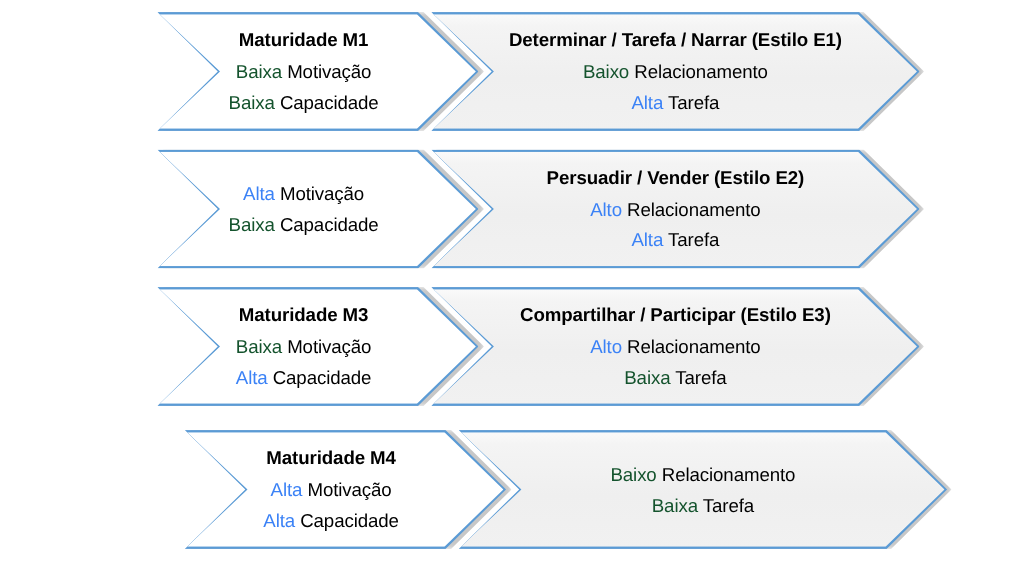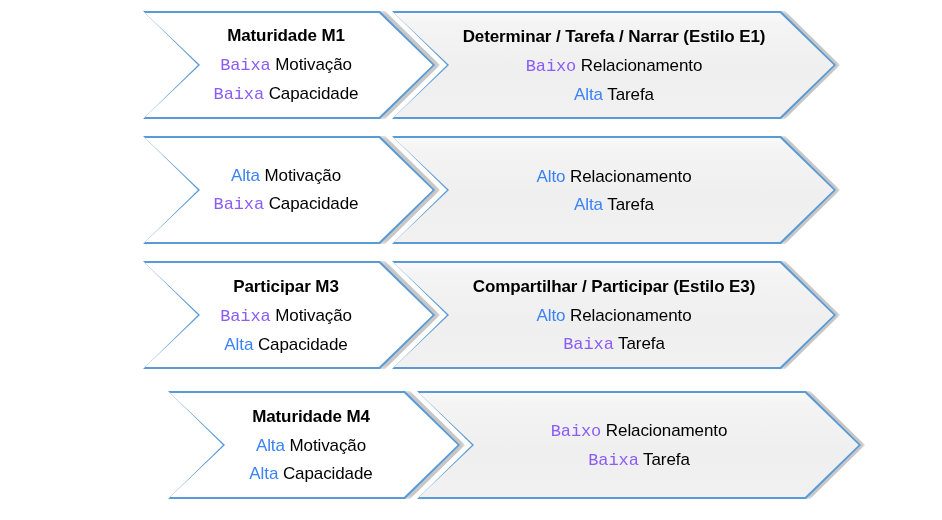--- a/index.html
+++ b/index.html
@@ -139,42 +139,42 @@
     height: 108px;
     z-index: 5;
     display: flex;
     flex-direction: column;
     align-items: center;
     justify-content: center;
     text-align: center;
     color: #000000;
     pointer-events: none;
   }
-  .text-left  { left: 182px; width: 208px; }
+  .text-left  { left: 172px; width: 208px; }
   .text-right { left: 404px; width: 420px; }
 
   .line {
     line-height: 1.0;
     white-space: nowrap;
   }
   .line-title {
     font-weight: bold;
     font-size: 17px;
     letter-spacing: -0.1px;
     margin-bottom: 12px;
   }
   .line-body {
     font-size: 17px;
     font-weight: normal;
     letter-spacing: -0.1px;
     margin-bottom: 11px;
   }
   .line-body:last-child { margin-bottom: 0; }
 
-  .lvl-low  { color: #8b5cf6; font-family: Liberation Mono, monospace; }
+  .lvl-low  { color: #14532d; }
   .lvl-high { color: #3b82f6; }
 </style>
 </head>
 <body>
 
 <div id="diagram">
     <div class="row row-0">
       <div class="chev-shadow shadow-right"></div>
       <div class="chev-shadow shadow-left"></div>
       <div class="chev chev-border chev-right">
@@ -201,35 +201,36 @@
         <div class="chev-inner"></div>
       </div>
       <div class="chev chev-border chev-left">
         <div class="chev-inner"></div>
       </div>
       <div class="chev-text text-left">
         <div class="line line-body"><span class="lvl-high">Alta</span> <span>Motivação</span></div>
         <div class="line line-body"><span class="lvl-low">Baixa</span> <span>Capacidade</span></div>
       </div>
       <div class="chev-text text-right">
+        <div class="line line-title">Persuadir / Vender (Estilo E2)</div>
         <div class="line line-body"><span class="lvl-high">Alto</span> <span>Relacionamento</span></div>
         <div class="line line-body"><span class="lvl-high">Alta</span> <span>Tarefa</span></div>
       </div>
     </div>
     <div class="row row-2">
       <div class="chev-shadow shadow-right"></div>
       <div class="chev-shadow shadow-left"></div>
       <div class="chev chev-border chev-right">
         <div class="chev-inner"></div>
       </div>
       <div class="chev chev-border chev-left">
         <div class="chev-inner"></div>
       </div>
       <div class="chev-text text-left">
-        <div class="line line-title">Participar M3</div>
+        <div class="line line-title">Maturidade M3</div>
         <div class="line line-body"><span class="lvl-low">Baixa</span> <span>Motivação</span></div>
         <div class="line line-body"><span class="lvl-high">Alta</span> <span>Capacidade</span></div>
       </div>
       <div class="chev-text text-right">
         <div class="line line-title">Compartilhar / Participar (Estilo E3)</div>
         <div class="line line-body"><span class="lvl-high">Alto</span> <span>Relacionamento</span></div>
         <div class="line line-body"><span class="lvl-low">Baixa</span> <span>Tarefa</span></div>
       </div>
     </div>
     <div class="row row-3">

